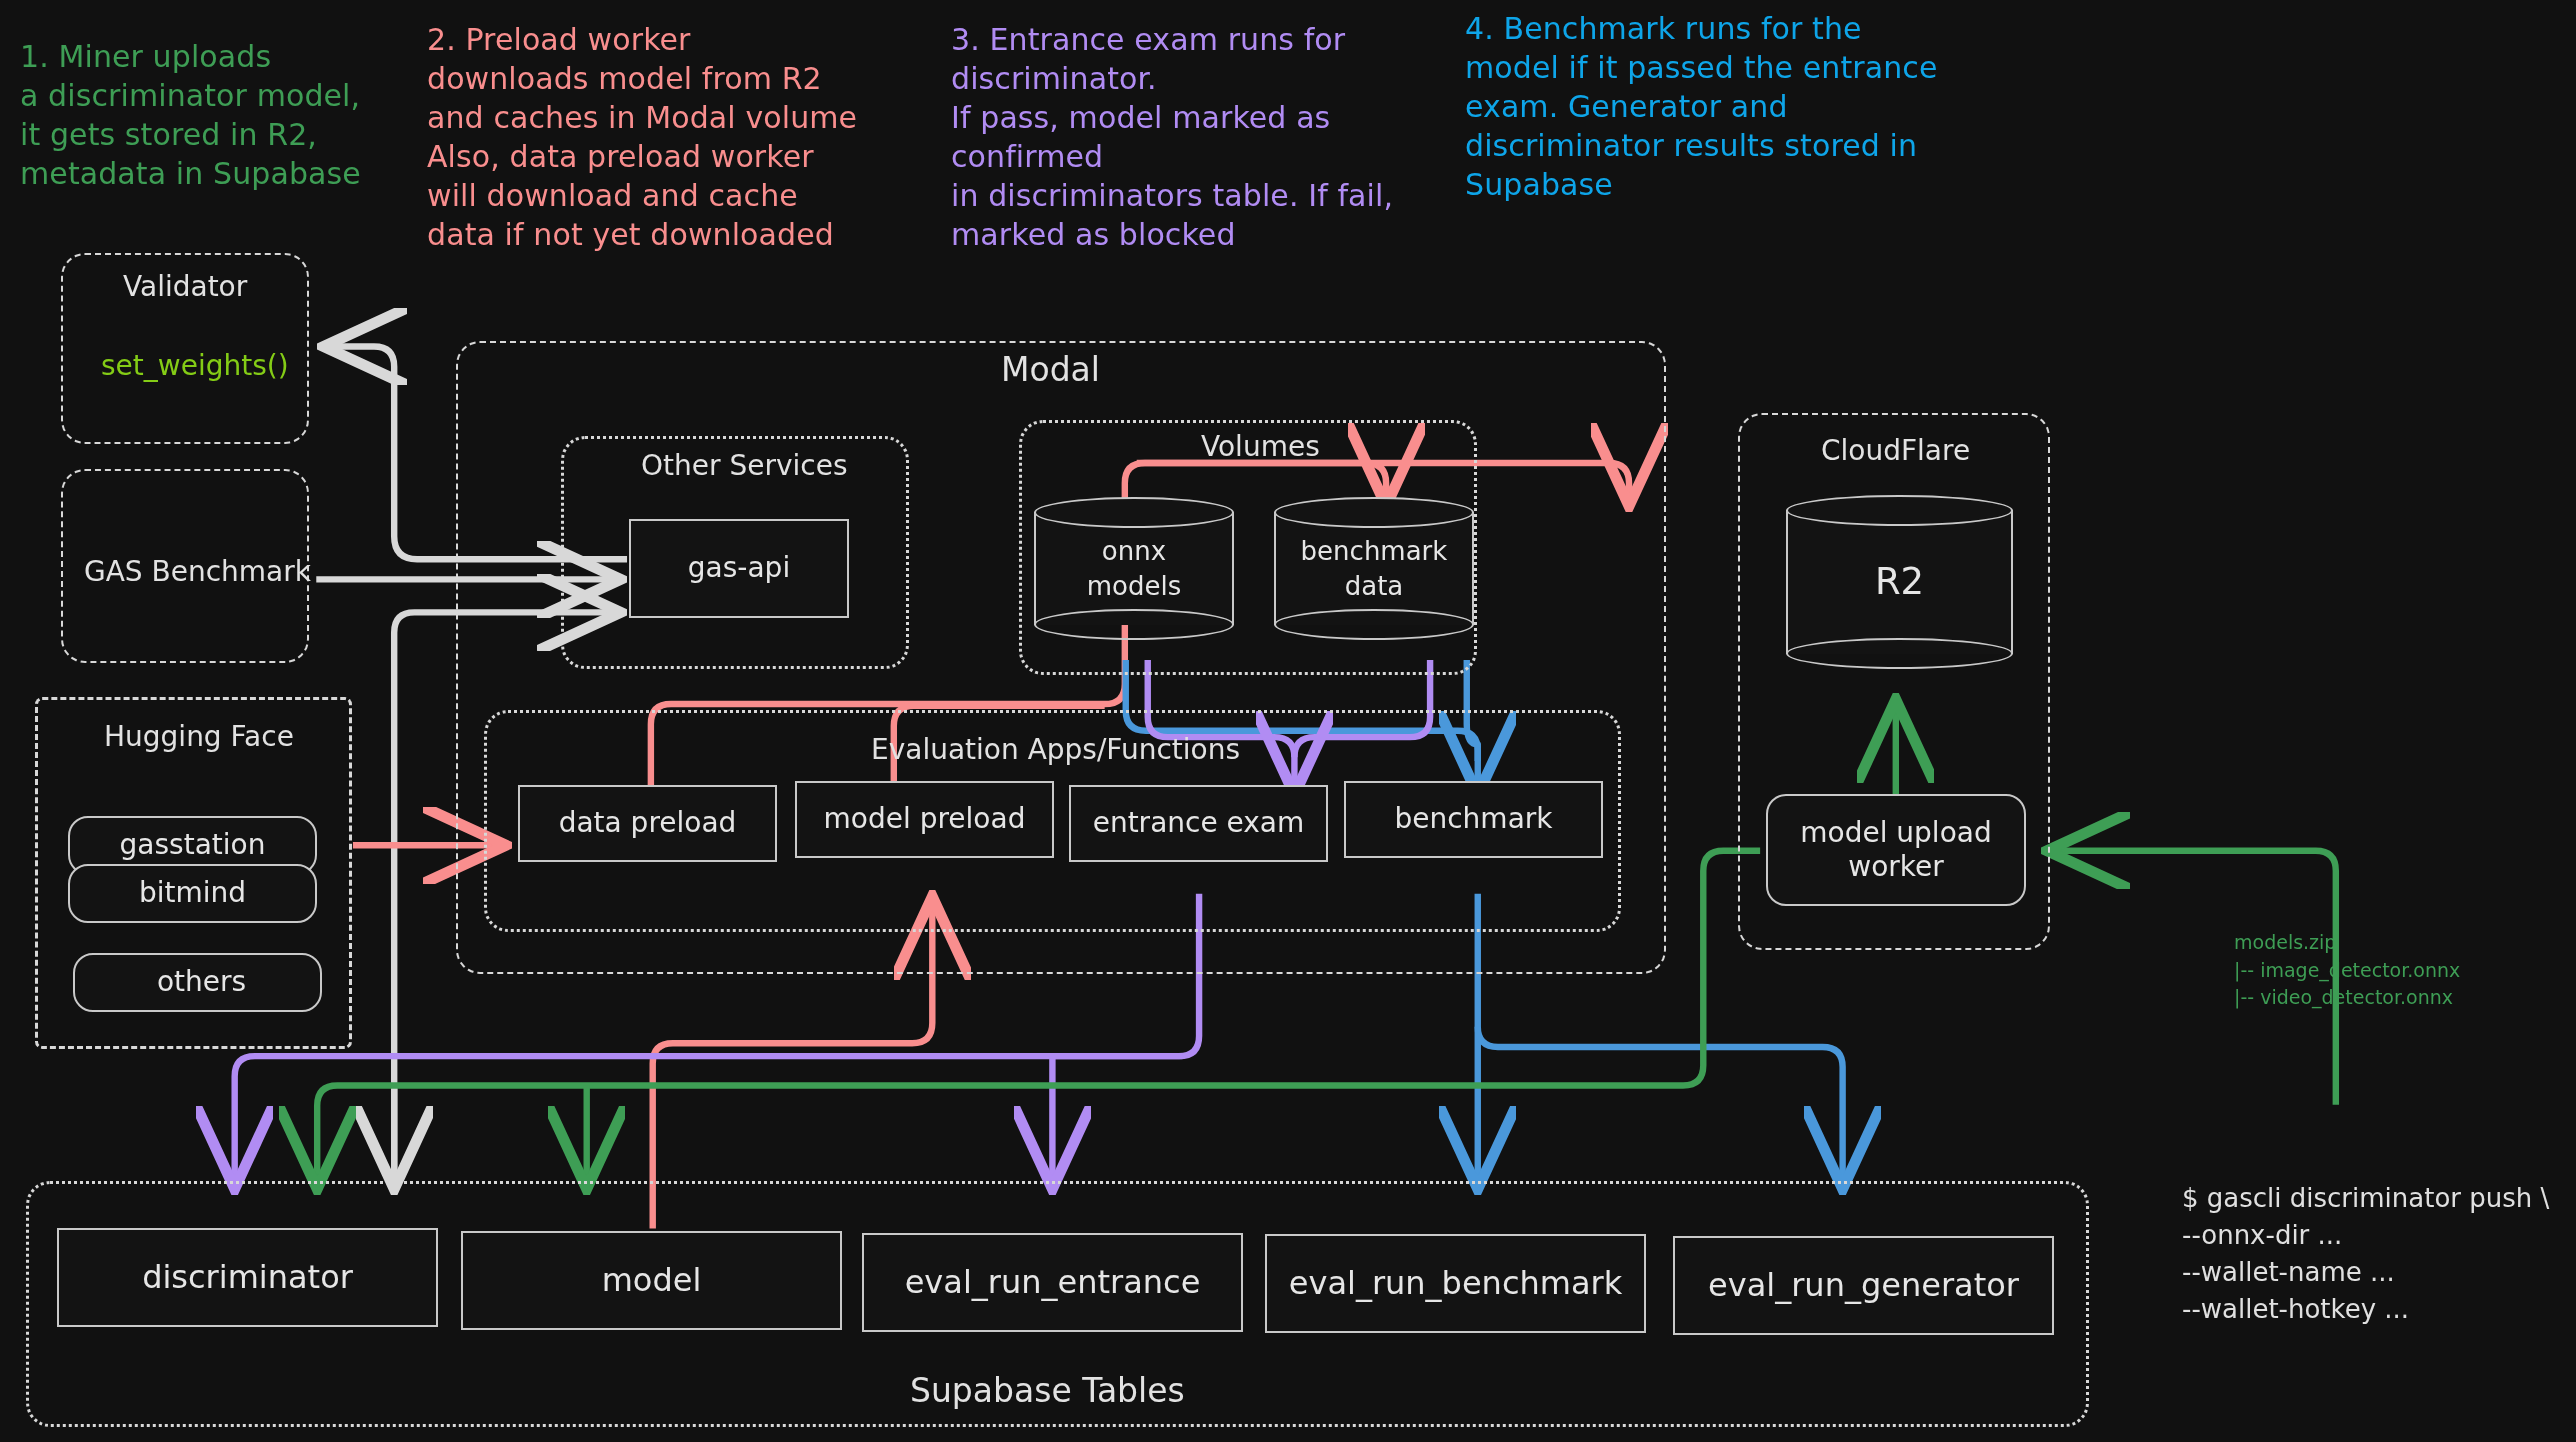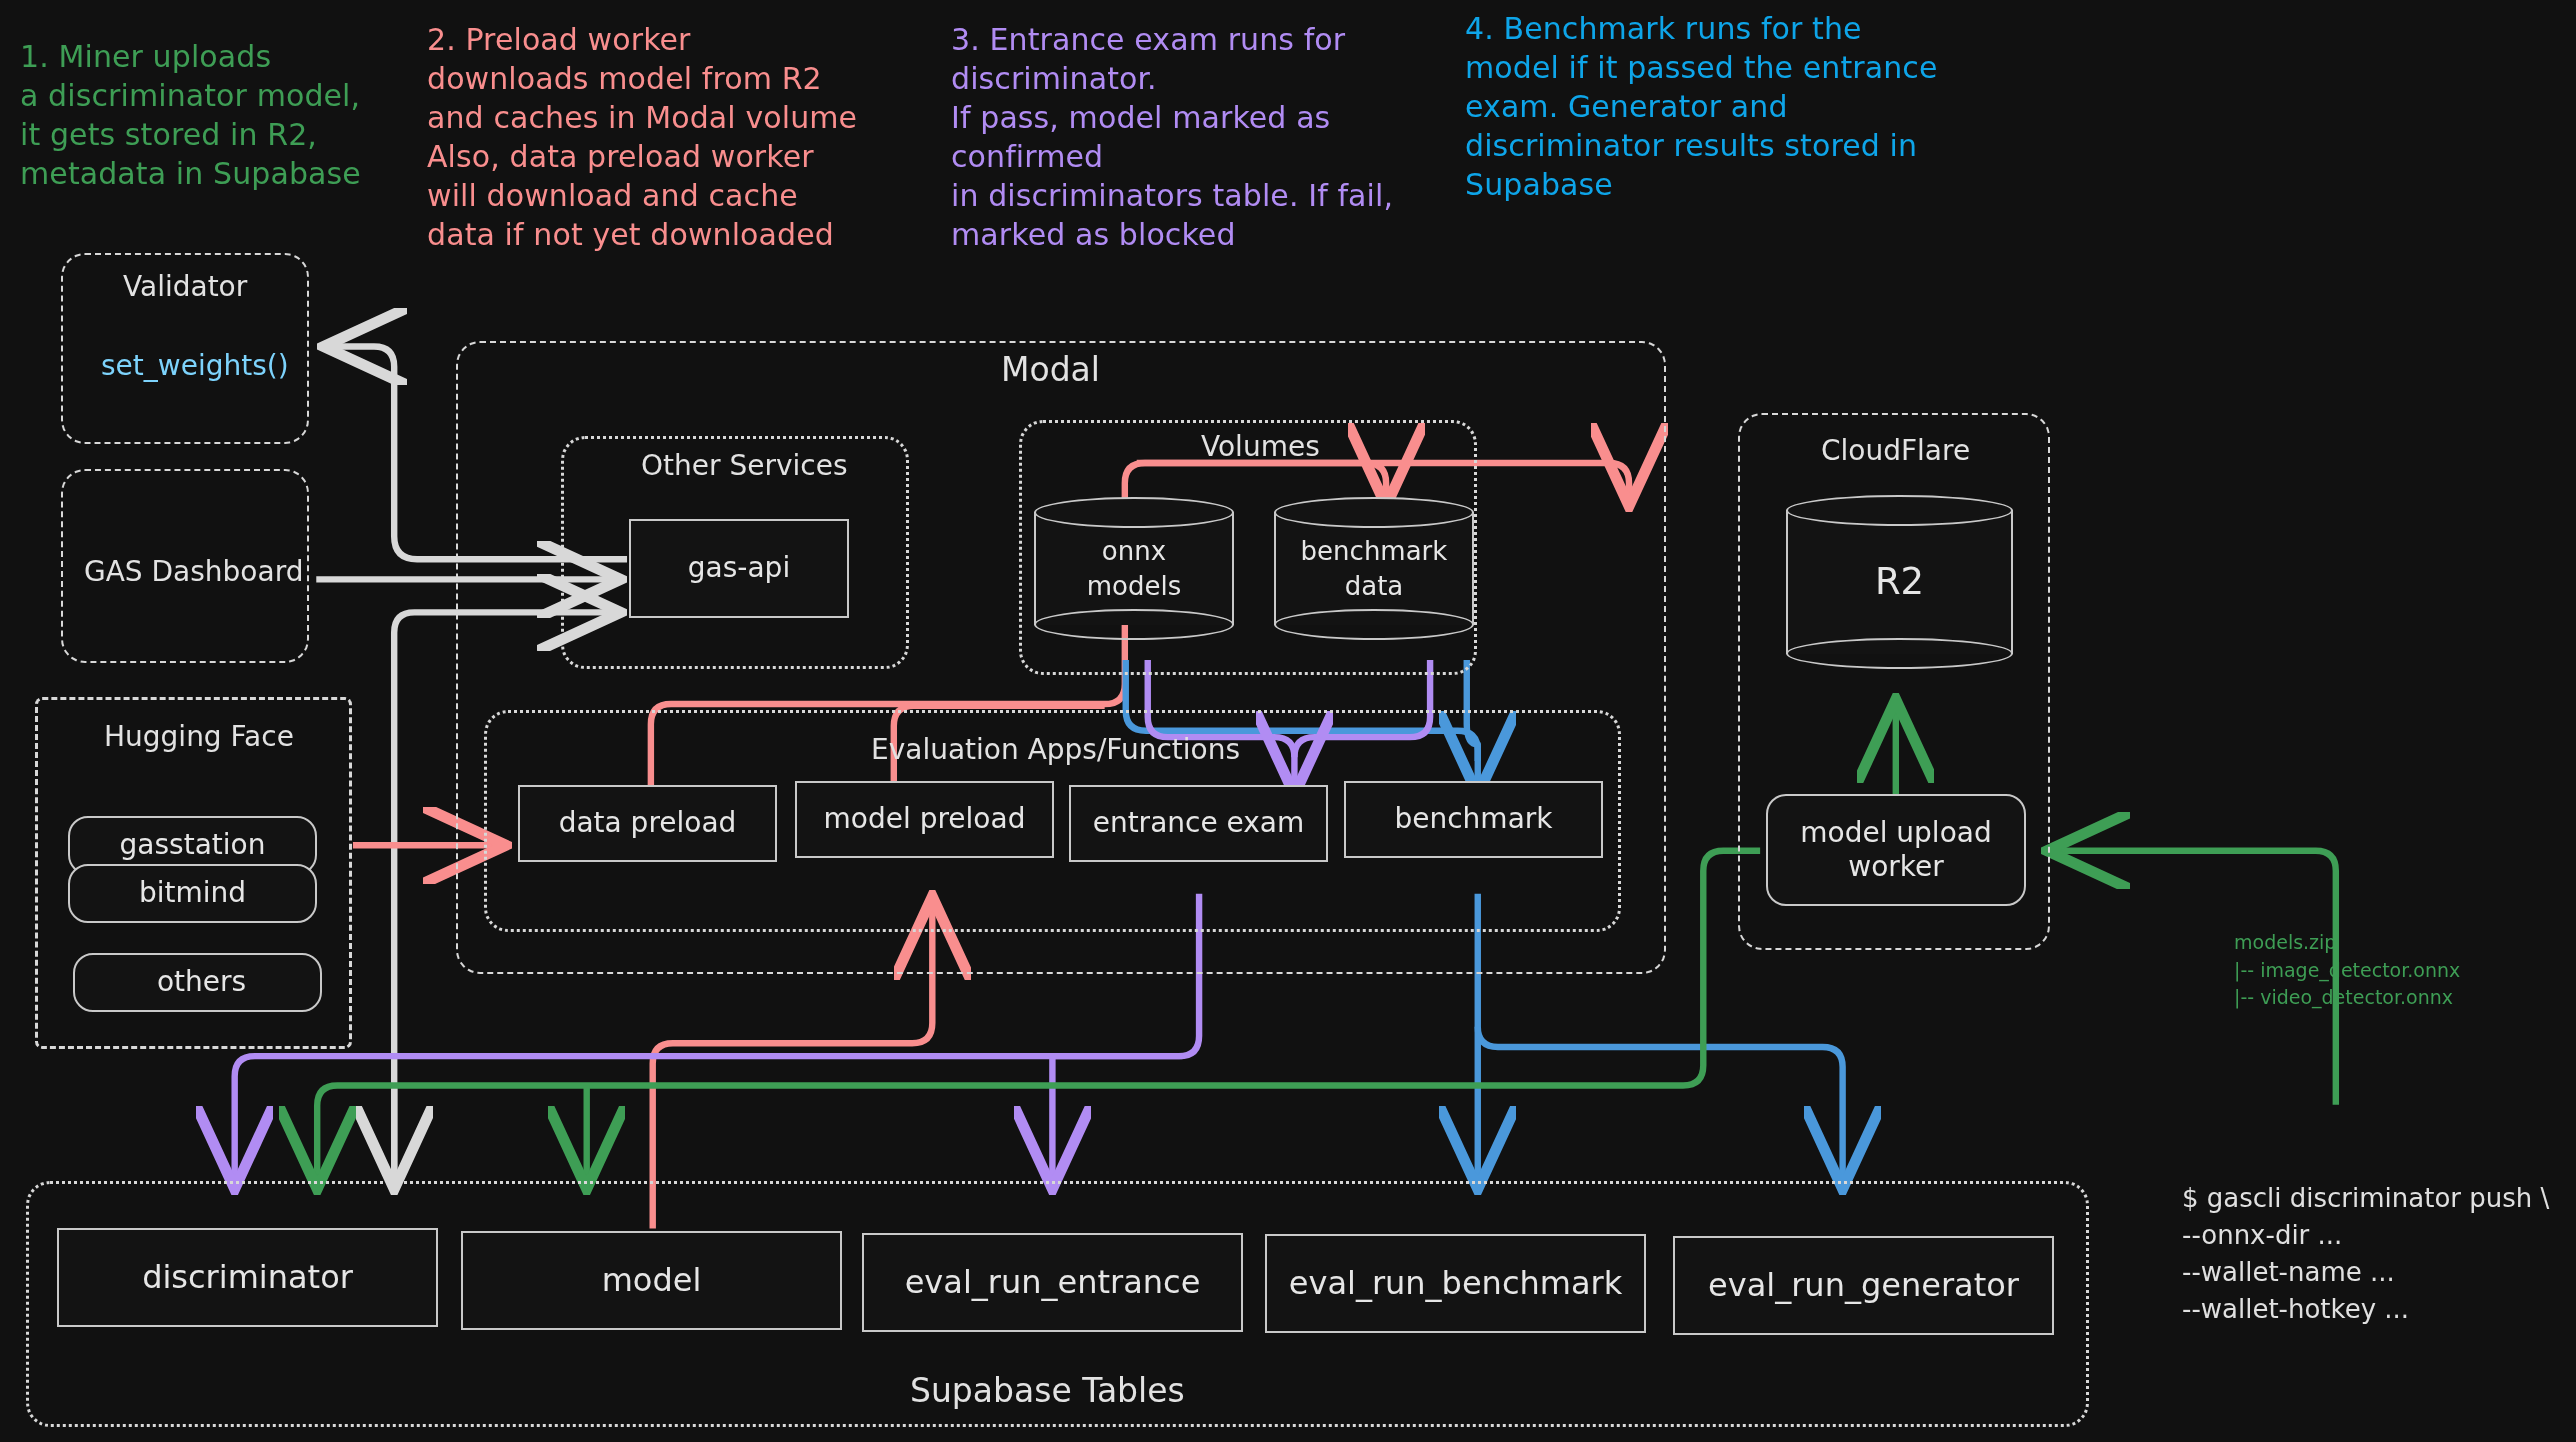--- a/index.html
+++ b/index.html
@@ -136,24 +136,24 @@
 in discriminators table. If fail,
 marked as blocked</div>
   <div class="note n4" style="color: #0ea5e9;">4. Benchmark runs for the
 model if it passed the entrance
 exam. Generator and
 discriminator results stored in
 Supabase</div>
 
   <div class="dashbox" style="left:61px;top:253px;width:248px;height:191px;"></div>
   <div class="grp-title" style="left:123px;top:270px;">Validator</div>
-  <div class="ftext" style="left:101px;top:346px;font-size:28px;color:#7dd3fc;">set_weights()</div>
+  <div class="ftext" style="left:101px;top:346px;font-size:28px;color:#84cc16;">set_weights()</div>
 
   <div class="dashbox" style="left:61px;top:469px;width:248px;height:194px;"></div>
-  <div class="grp-title" style="left:84px;top:555px;">GAS Dashboard</div>
+  <div class="grp-title" style="left:84px;top:555px;">GAS Benchmark</div>
 
   <div class="dotbox" style="left:35px;top:697px;width:317px;height:352px;border-radius:7.3px;border-style:dashed;"></div>
   <div class="grp-title" style="left:104px;top:720px;">Hugging Face</div>
   <div class="node bigrad" style="left:68px;top:776px;width:249px;height:59px;margin-top:40px;">gasstation</div>
   <div class="node bigrad" style="left:68px;top:864px;width:249px;height:59px;">bitmind</div>
   <div class="node bigrad" style="left:73px;top:953px;width:249px;height:59px;padding-left:8px;">others</div>
 
   <div class="dashbox" style="left:456px;top:341px;width:1210px;height:633px;"></div>
   <div class="grp-title" style="left:1001px;top:350px;font-size:33px;">Modal</div>
 

